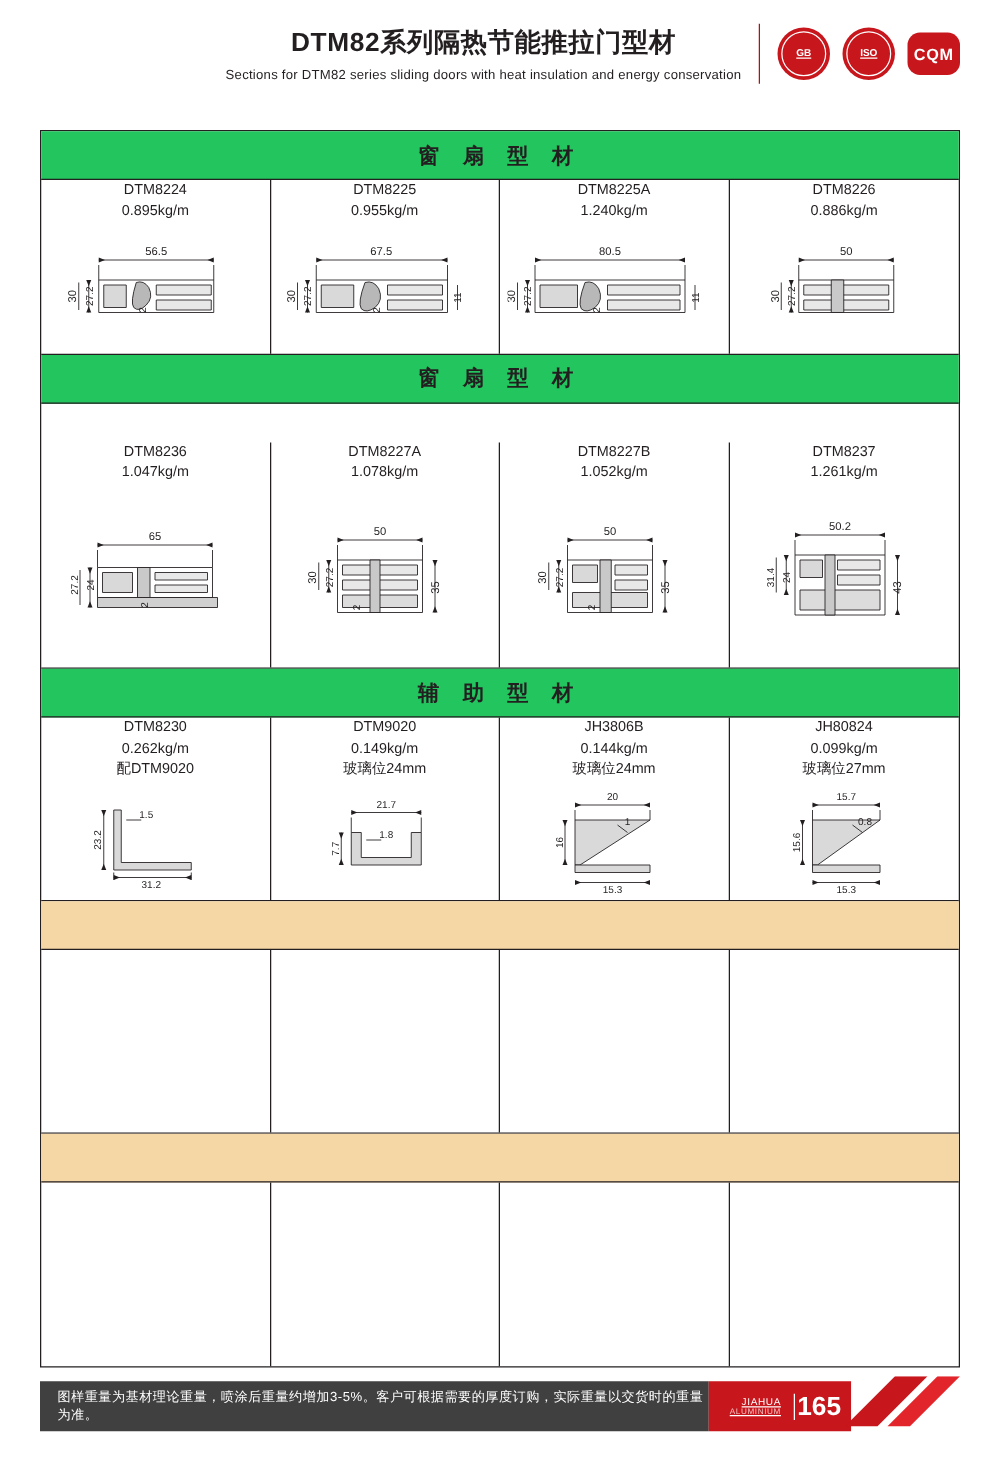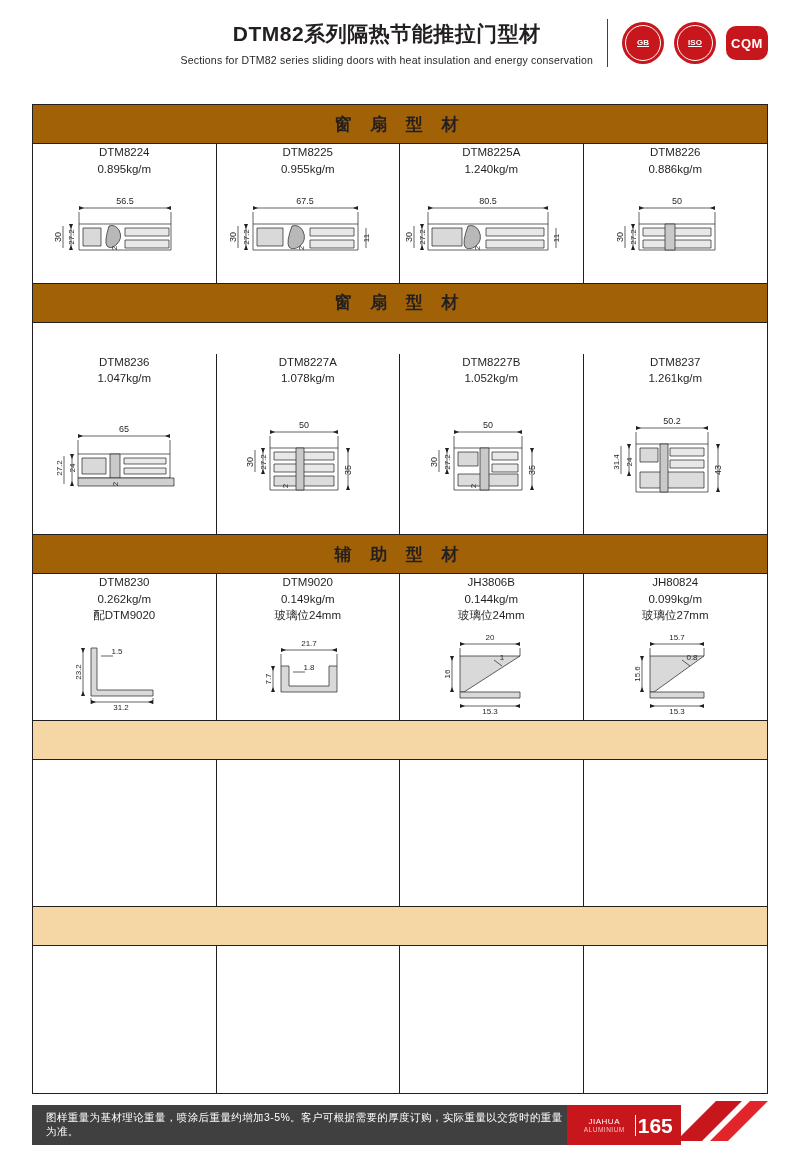--- a/index.html
+++ b/index.html
@@ -95,21 +95,21 @@
   
   .sheet {
     position: absolute;
     left: 32px; top: 104px;
     width: 736px; height: 990px;
     border: 1px solid #231f20;
     display: flex;
     flex-direction: column;
   }
   .band {
-    background: #a16207;
+    background: #22c55e;
     border-bottom: 1px solid #231f20;
     height: 42px;
     display: flex;
     align-items: center;
     justify-content: center;
   }
   .band.empty { background: #f5d7a6; }
   .band-label {
     font-size: 17px;
     font-weight: bold;
@@ -172,22 +172,23 @@
     width: 120px;
     background: #c8161d;
     color: #fff;
     display: flex;
     align-items: center;
     justify-content: flex-end;
     gap: 6px;
     padding-right: 8px;
   }
   .brand-text {
-    text-align: center;
+    text-align: right;
     line-height: 1.15;
+    text-decoration: underline;
   }
   .brand-cn { font-size: 8px; letter-spacing: 0.5px; }
   .brand-en { font-size: 6.5px; letter-spacing: 0.5px; color: #f3c0c2; }
   .page-no {
     font-size: 21px;
     font-weight: bold;
     color: #fff;
     padding-left: 2px;
     border-left: 1px solid #fff;
     margin-left: 4px;

